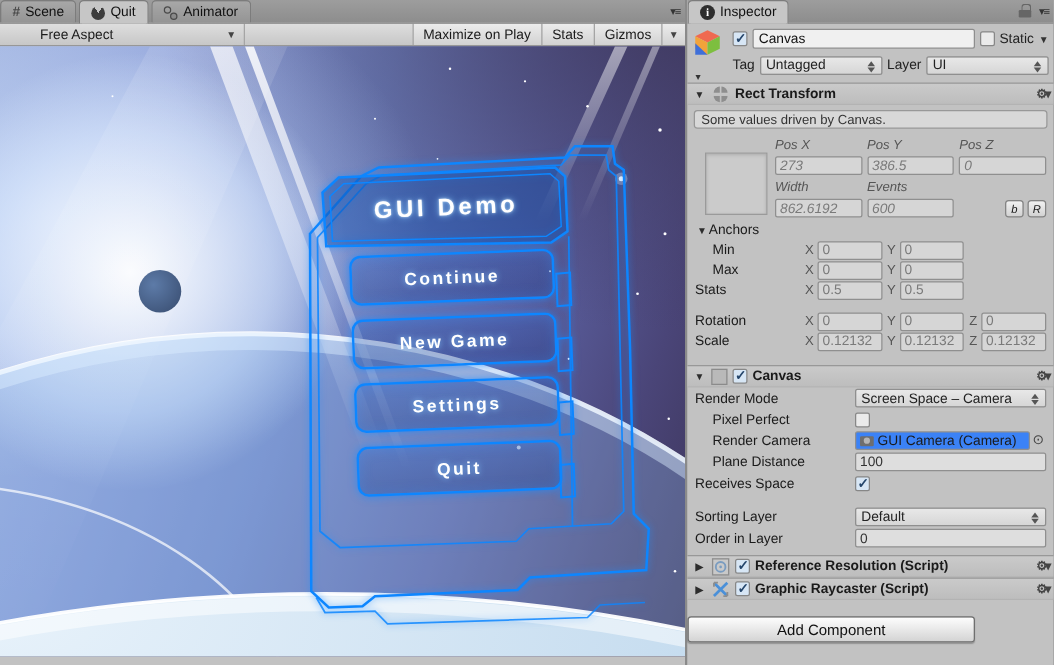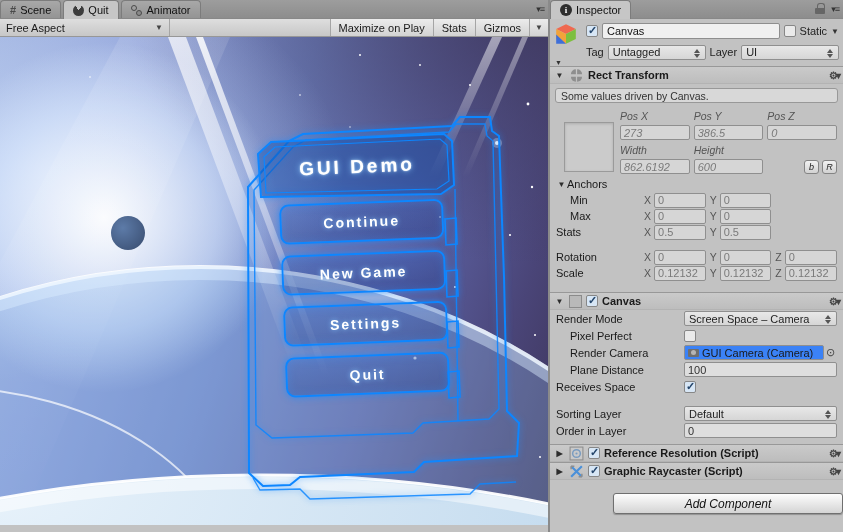--- a/index.html
+++ b/index.html
@@ -30,21 +30,21 @@
          padding:0 15px 0 4px;display:flex;align-items:center;position:relative;cursor:pointer;
          overflow:hidden;white-space:nowrap;color:#222;}
   .ud{position:absolute;right:4px;top:3px;width:7px;height:9px;}
   .ud::before{content:"";position:absolute;top:0;left:0;border-left:3.5px solid transparent;
               border-right:3.5px solid transparent;border-bottom:4px solid #555;}
   .ud::after{content:"";position:absolute;bottom:0;left:0;border-left:3.5px solid transparent;
              border-right:3.5px solid transparent;border-top:4px solid #555;}
   
   .left{width:550px;flex:0 0 auto;display:flex;flex-direction:column;border-right:2px solid #8a8a8a;}
   .toolbar{height:18px;background:linear-gradient(#dedede,#c7c7c7);border-bottom:1px solid #979797;
-           display:flex;align-items:center;flex:0 0 auto;}
+           display:flex;align-items:center;flex:0 0 auto;padding-left:26px;}
   .aspect{width:170px;height:100%;display:flex;align-items:center;padding:0 6px;
           border-right:1px solid #a5a5a5;cursor:pointer;}
   .aspect .arr{margin-left:auto;font-size:8px;color:#444;}
   .tgroup{margin-left:auto;height:100%;display:flex;align-items:stretch;}
   .tbtn{display:flex;align-items:center;padding:0 8px;border-left:1px solid #a5a5a5;
         background:linear-gradient(#ececec,#d2d2d2);cursor:pointer;}
   .tbtn.arrow{padding:0 5px;font-size:8px;color:#444;}
   .game{position:relative;height:488px;flex:0 0 auto;overflow:hidden;
     background:
       radial-gradient(circle 250px at 19% 37%, rgba(255,255,255,0.95), rgba(222,236,255,0.55) 45%, rgba(200,220,250,0) 70%),
@@ -103,21 +103,21 @@
   .crow .clabel{flex:1;}
   .crow .ctrl{width:153px;flex:0 0 auto;display:flex;align-items:center;gap:2px;}
   .crow .ctrl .popup,.crow .ctrl .tfield{flex:1;}
   .ind{padding-left:14px;}
   .objfield{height:15px;flex:1;background:#3b82f6;border:1px solid #8f8f8f;border-radius:2px;
             display:flex;align-items:center;gap:3px;padding:0 3px;overflow:hidden;white-space:nowrap;cursor:pointer;}
   .camicon{width:11px;height:8px;background:#6e6e6e;border-radius:1px;position:relative;flex:0 0 auto;}
   .camicon::after{content:"";position:absolute;left:3px;top:1.5px;width:5px;height:5px;border-radius:50%;background:#b5b5b5;}
   .picker{width:11px;color:#444;font-size:11px;line-height:11px;flex:0 0 auto;cursor:pointer;}
   .picker::after{content:"⊙";}
-  .addwrap{display:flex;justify-content:flex-end;padding:13px 0 6px 0;font-style:italic;}
+  .addwrap{display:flex;justify-content:flex-start;padding:13px 0 6px 0;}
   .addbtn{width:230px;height:21px;border:1px solid #6f6f6f;border-radius:3px;
           background:linear-gradient(#fdfdfd,#d4d4d4);box-shadow:0 1px 1px rgba(0,0,0,.25);
           font-size:12px;color:#111;display:flex;align-items:center;justify-content:center;cursor:pointer;}
   
   .i-info{width:12px;height:12px;border-radius:50%;background:#2e2e2e;color:#fff;font-size:9px;font-weight:bold;
           display:inline-flex;align-items:center;justify-content:center;font-family:"Liberation Serif",serif;}
   .i-scene{color:#4a4a4a;font-weight:bold;font-size:11px;}
   .i-game{width:11px;height:11px;border-radius:50%;
           background:conic-gradient(from 35deg,#3c3c3c 0 295deg,rgba(0,0,0,0) 295deg 360deg);}
   .i-anim{width:12px;height:12px;position:relative;}
@@ -331,21 +331,21 @@
           <span class="dimlbl">Pos Y</span>
           <span class="dimlbl">Pos Z</span>
         </div>
         <div class="r3">
           <span class="tfield dim">273</span>
           <span class="tfield dim">386.5</span>
           <span class="tfield dim">0</span>
         </div>
         <div class="r3">
           <span class="dimlbl">Width</span>
-          <span class="dimlbl">Height</span>
+          <span class="dimlbl">Events</span>
           <span></span>
         </div>
         <div class="r3">
           <span class="tfield dim">862.6192</span>
           <span class="tfield dim">600</span>
           <span class="minibtns">
             <span class="mbtn">b</span>
             <span class="mbtn">R</span>
           </span>
         </div>

